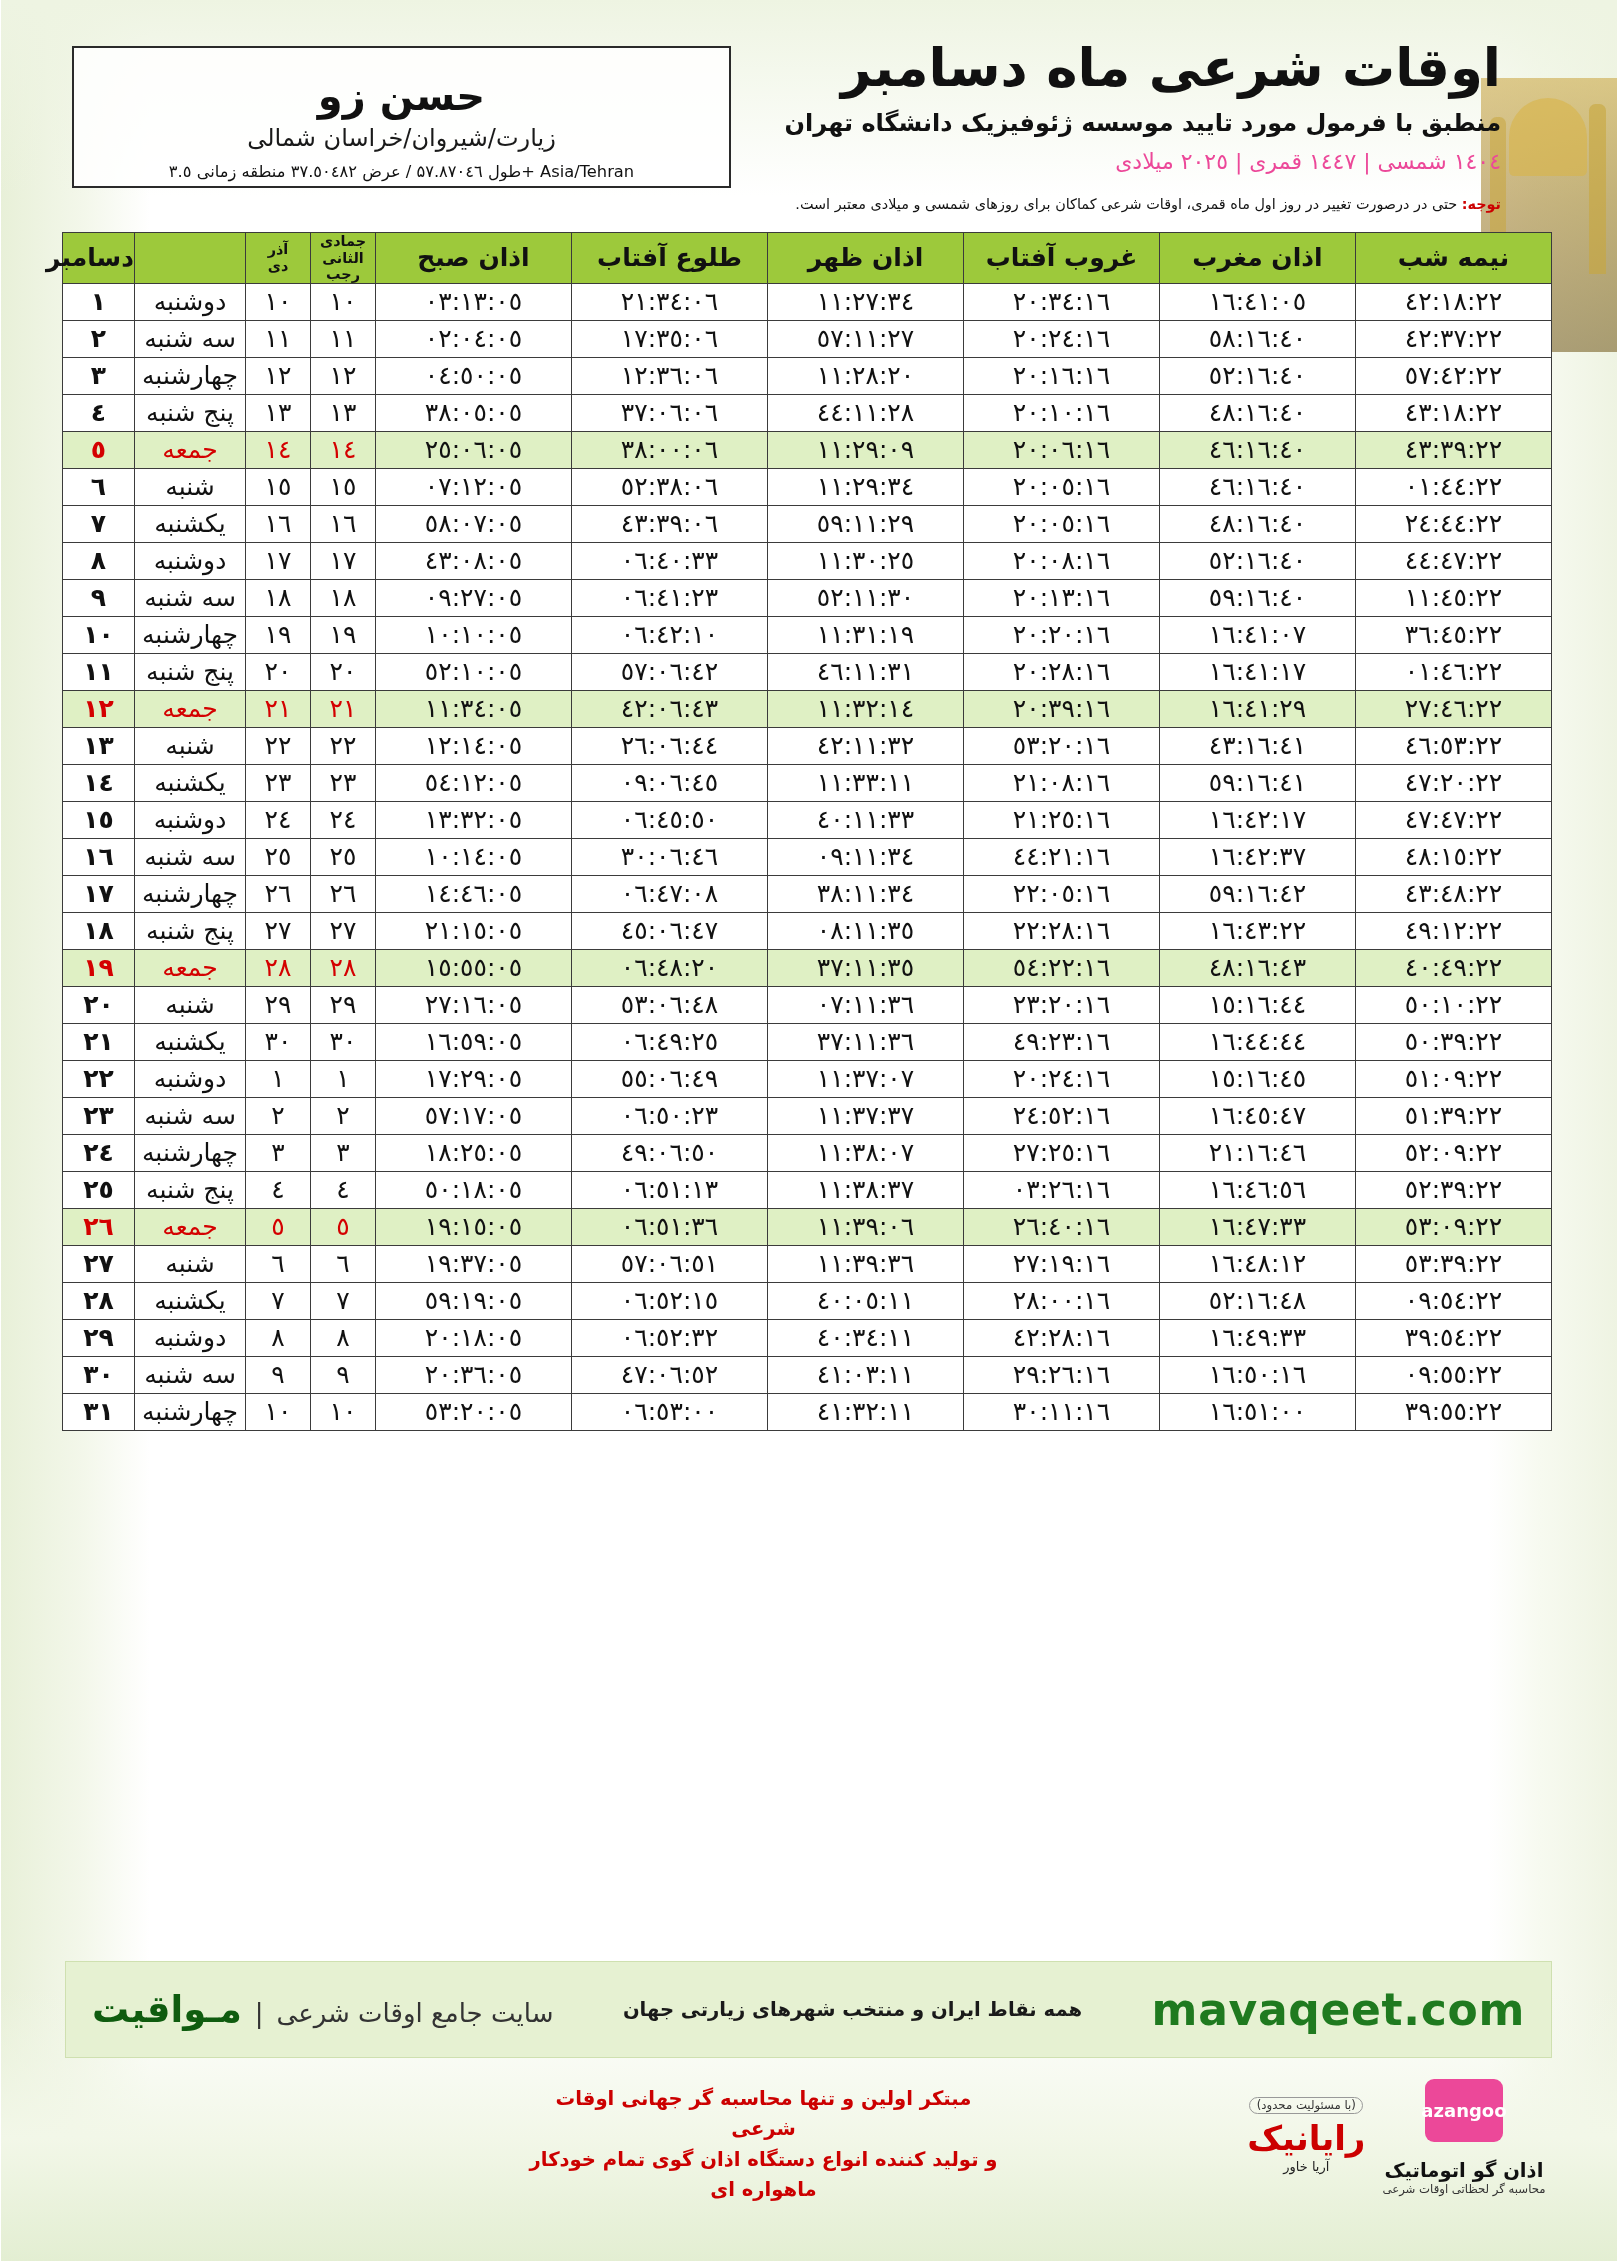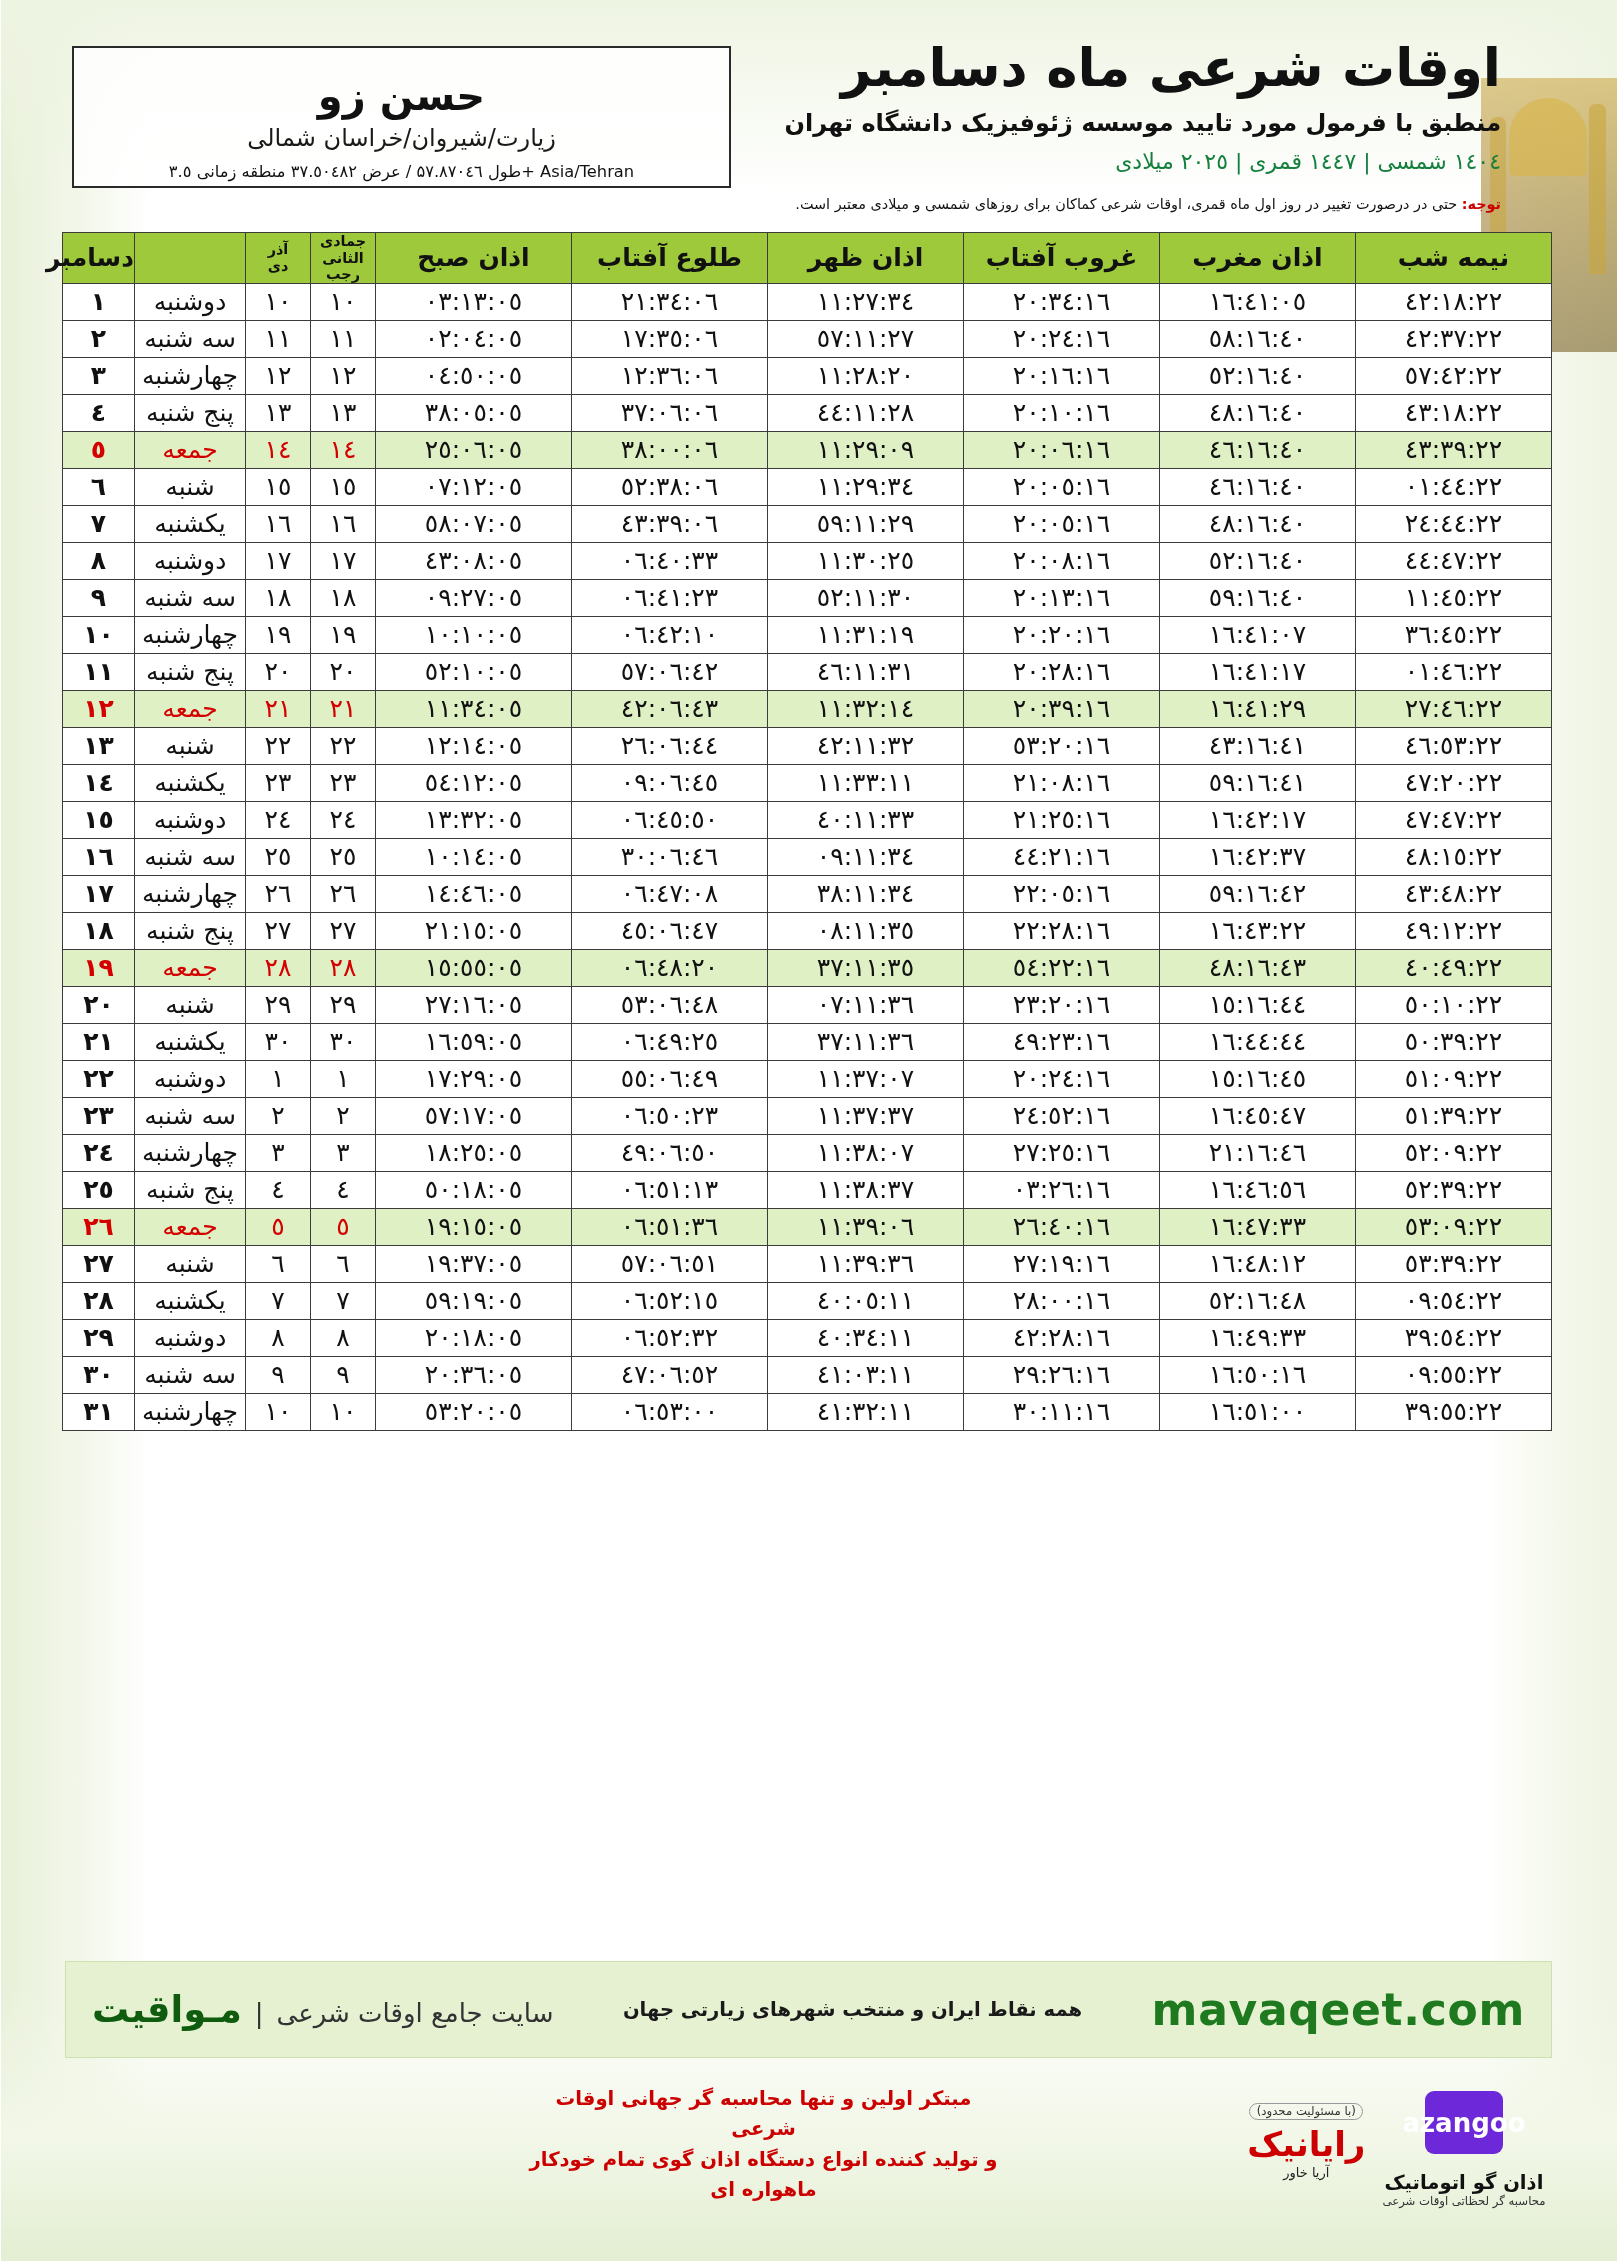--- a/index.html
+++ b/index.html
@@ -56,21 +56,21 @@
   .title-block {
     position:absolute; right:117px; top:0px; width:816px; text-align:right;
   }
   .title-main {
     font-size: 53px; font-weight:bold; color:#111; line-height:1.1;
   }
   .title-sub {
     font-size: 24px; font-weight:bold; color:#111; margin-top: 11.7px;
   }
   .title-dates {
-    font-size: 22px; color:#15803d; margin-top: 11.7px;
+    font-size: 22px; color:#ec4899; margin-top: 11.7px;
   }
 
   .note-line {
     position:absolute; top:196px; right:117px; width:1403px;
     text-align:right; font-size:14.4px; color:#111;
   }
   .note-label { color:#cc0000; font-weight:bold; }
 
   
   .table-wrap { position:absolute; top:232px; left:65px; width:1487px; }
@@ -160,23 +160,23 @@
     position:absolute; right:6.5px; top:0px; display:flex; align-items:center; gap: 17px;
   }
   .logo-rayanik {
     text-align:center; line-height:1.1;
   }
   .logo-rayanik .r-top { font-size:11.7px; color:#333; border:0.7px solid #999; border-radius:13px; padding:1.3px 6.5px; display:inline-block;}
   .logo-rayanik .r-main { font-size:34px; font-weight:bold; color:#c00; margin-top:6px;}
   .logo-rayanik .r-sub { font-size:13px; color:#222; margin-top:2.6px;}
   .logo-azangoo { text-align:center; }
   .logo-azangoo .az-icon {
-    width: 78px; height: 63px; background:#6d28d9; border-radius:9px;
+    width: 78px; height: 63px; background:#ec4899; border-radius:9px;
     display:flex; align-items:center; justify-content:center; color:#fff;
-    font-size: 26px; font-weight:bold; margin: 16px auto;
+    font-size: 18px; font-weight:bold; margin: 4px auto;
   }
   .logo-azangoo .az-word { font-size: 19.6px; font-weight:bold; color:#111; margin-top:17px;text-align:center; }
   .logo-azangoo .az-sub { font-size: 11.7px; color:#333; }
 
   
   .deco-mosque {
     position:absolute; right:0px; top:78px; width:137px; height:274px;
     background: linear-gradient(180deg,#c9a23a 0%, #9d7a22 45%, #6e5415 100%);
     opacity: 0.55;
     clip-path: polygon(0 0,100% 0,100% 100%,0 100%);

